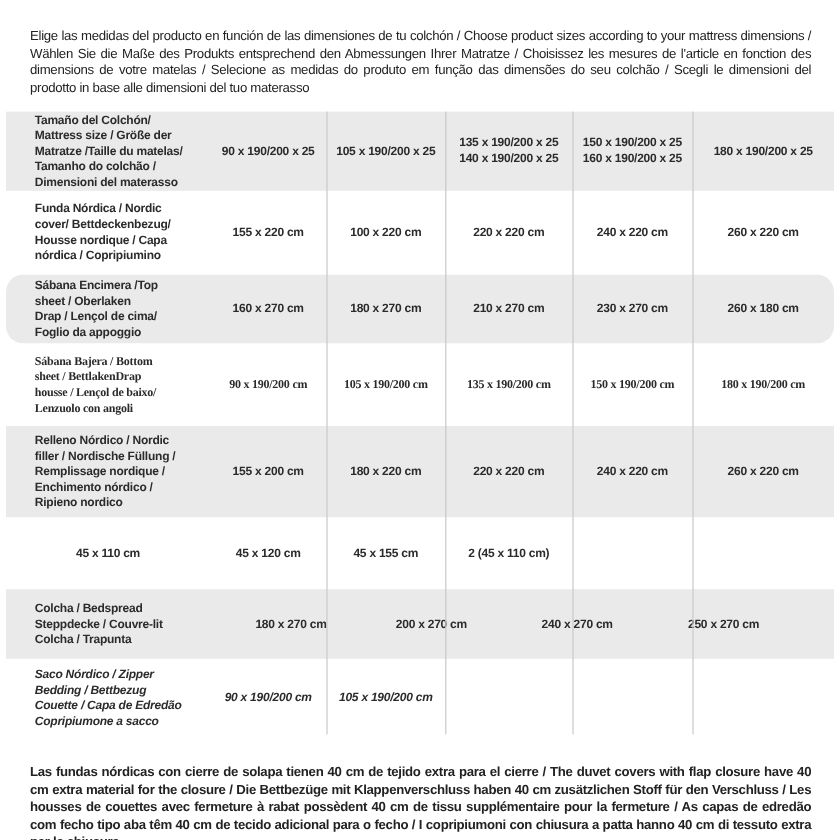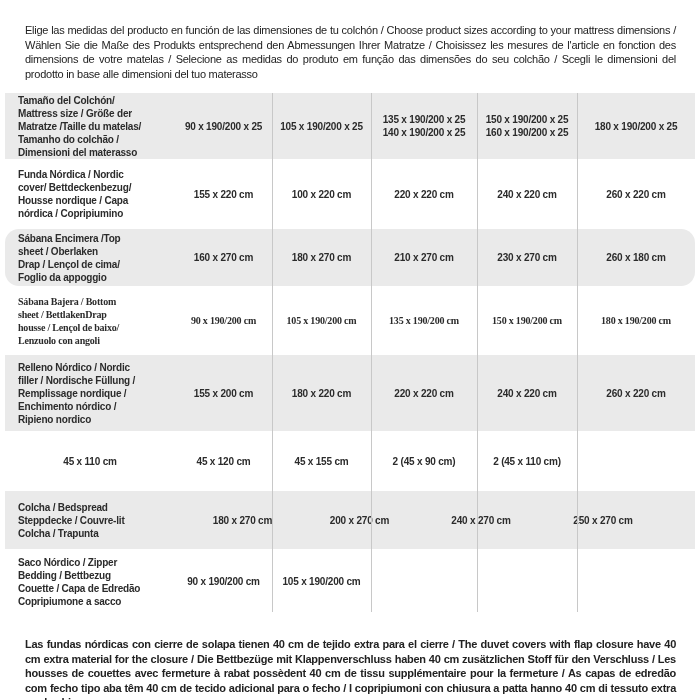--- a/index.html
+++ b/index.html
@@ -43,31 +43,31 @@
     left: 5px;
     width: 690px;
   }
   .row {
     display: grid;
     grid-template-columns: 170px 97px 99px 106px 100px 118px;
     margin-bottom: 2px;
     align-items: center;
   }
   .row.shaded { background: #eaeaea; }
-  .row:last-child { margin-bottom: 0; }
+  .row:last-child { margin-bottom: 0; font-style: italic; }
   div.row:nth-of-type(1) { min-height: 66px; }
   div.row:nth-of-type(2) { min-height: 66px; }
   div.row:nth-of-type(3) { min-height: 57px; border-radius: 14px; }
   div.row:nth-of-type(4) { min-height: 65px; font-family: Liberation Serif, serif; }
   div.row:nth-of-type(5) { min-height: 76px; }
   div.row:nth-of-type(6) { min-height: 56px; }
   div.row:nth-of-type(7) { min-height: 58px; gap: 19px; }
   div.row:nth-of-type(8) { min-height: 61px; }
   .label {
-    padding-left: 13px;
+    padding-left: 24px;
     font-size: 10px;
     line-height: 13px;
     font-weight: bold;
     letter-spacing: -0.2px;
     white-space: pre-line;
   }
   .cell {
     align-self: stretch;
     display: flex;
     align-items: center;
@@ -161,21 +161,20 @@
         <div class="cell">180 x 220 cm</div>
         <div class="cell">220 x 220 cm</div>
         <div class="cell">240 x 220 cm</div>
         <div class="cell">260 x 220 cm</div>
       </div>
 
   <div class="row">
   <div class="cell">45 x 110 cm</div>
         <div class="cell">45 x 120 cm</div>
         <div class="cell">45 x 155 cm</div>
-        <div class="cell">2 (45 x 90 cm)</div>
         <div class="cell">2 (45 x 110 cm)</div>
       </div>
 
   <div class="row shaded">
     <div class="label">Colcha / Bedspread
 Steppdecke / Couvre-lit
 Colcha / Trapunta</div>
   <div class="cell">180 x 270 cm</div>
         <div class="cell">200 x 270 cm</div>
         <div class="cell">240 x 270 cm</div>

